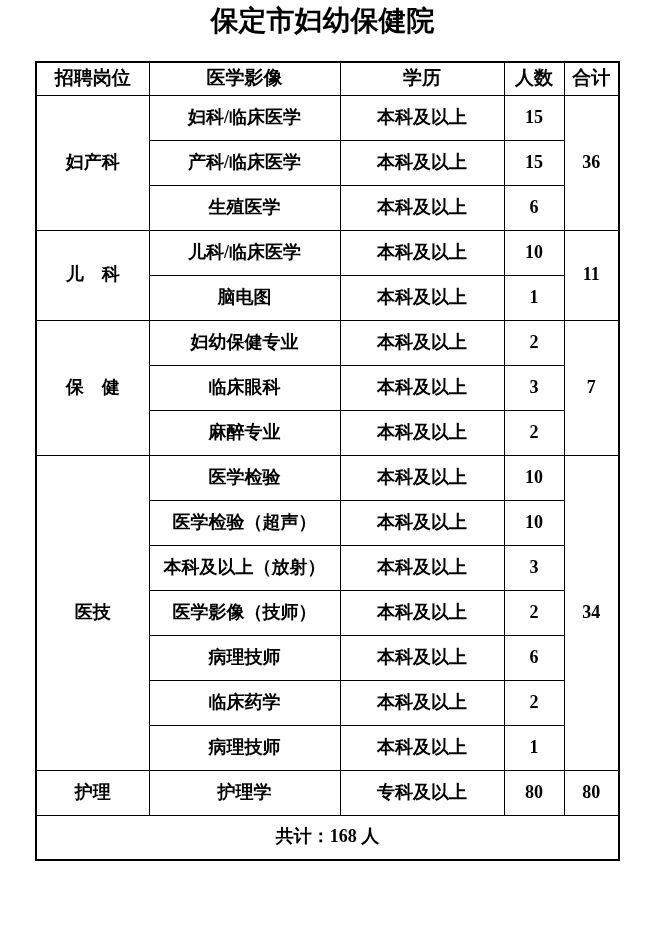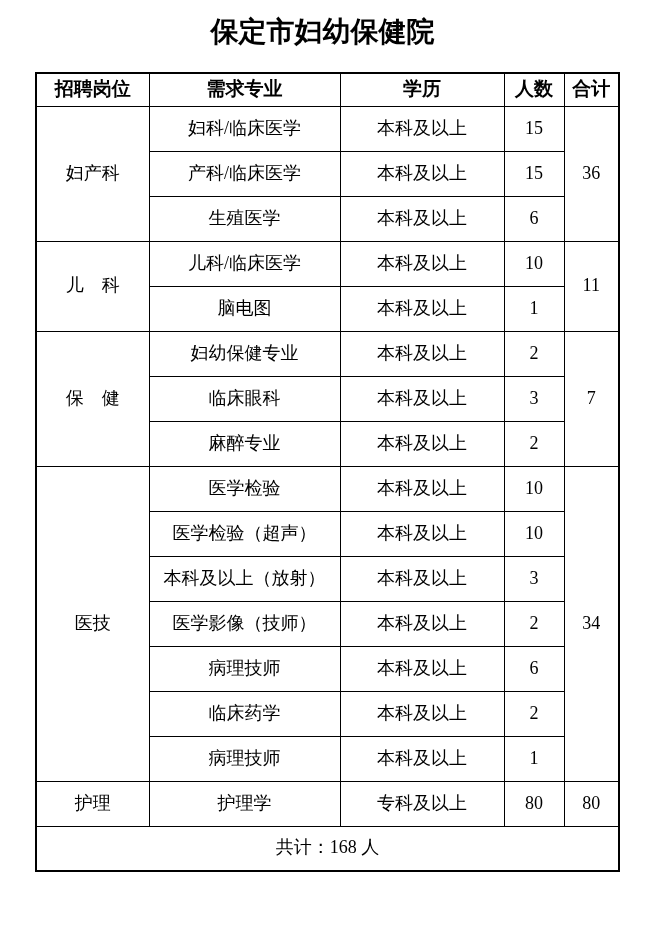--- a/index.html
+++ b/index.html
@@ -10,21 +10,21 @@
     font-family: "Liberation Serif", "DejaVu Serif", serif;
     color: #000000;
   }
   .page {
     width: 645px;
     height: 937px;
     background: #ffffff;
     overflow: hidden;
   }
   .doc-title {
-    padding-top: 17px;
+    padding-top: 6px;
     text-align: center;
     font-size: 28px;
     font-weight: bold;
     line-height: 30px;
     letter-spacing: 0px;
   }
   table.recruit {
     border-collapse: collapse;
     table-layout: fixed;
     margin-left: 35px;
@@ -39,21 +39,21 @@
     vertical-align: middle;
     font-size: 18px;
     line-height: 1.2;
     overflow: hidden;
   }
   table.recruit th {
     height: 33px;
     font-size: 19px;
     font-weight: bold;
   }
-  table.recruit td { height: 45px; font-weight: normal; }
+  table.recruit td { height: 45px; font-weight: bold; }
   td.footer-cell { height: 46px; }
 </style>
 </head>
 <body>
 
 <div class="page">
 
   <div class="doc-title">
     <div>保定市妇幼保健院</div>
   </div>
@@ -62,21 +62,21 @@
     <colgroup>
       <col style="width:113px">
       <col style="width:191px">
       <col style="width:164px">
       <col style="width:60px">
       <col style="width:55px">
     </colgroup>
     <thead>
       <tr>
         <th>招聘岗位</th>
-        <th>需求专业</th>
+        <th>医学影像</th>
         <th>学历</th>
         <th>人数</th>
         <th>合计</th>
       </tr>
     </thead>
     <tbody>
 
       <tr>
         <td rowspan="3">妇产科</td>
         <td>妇科/临床医学</td>

